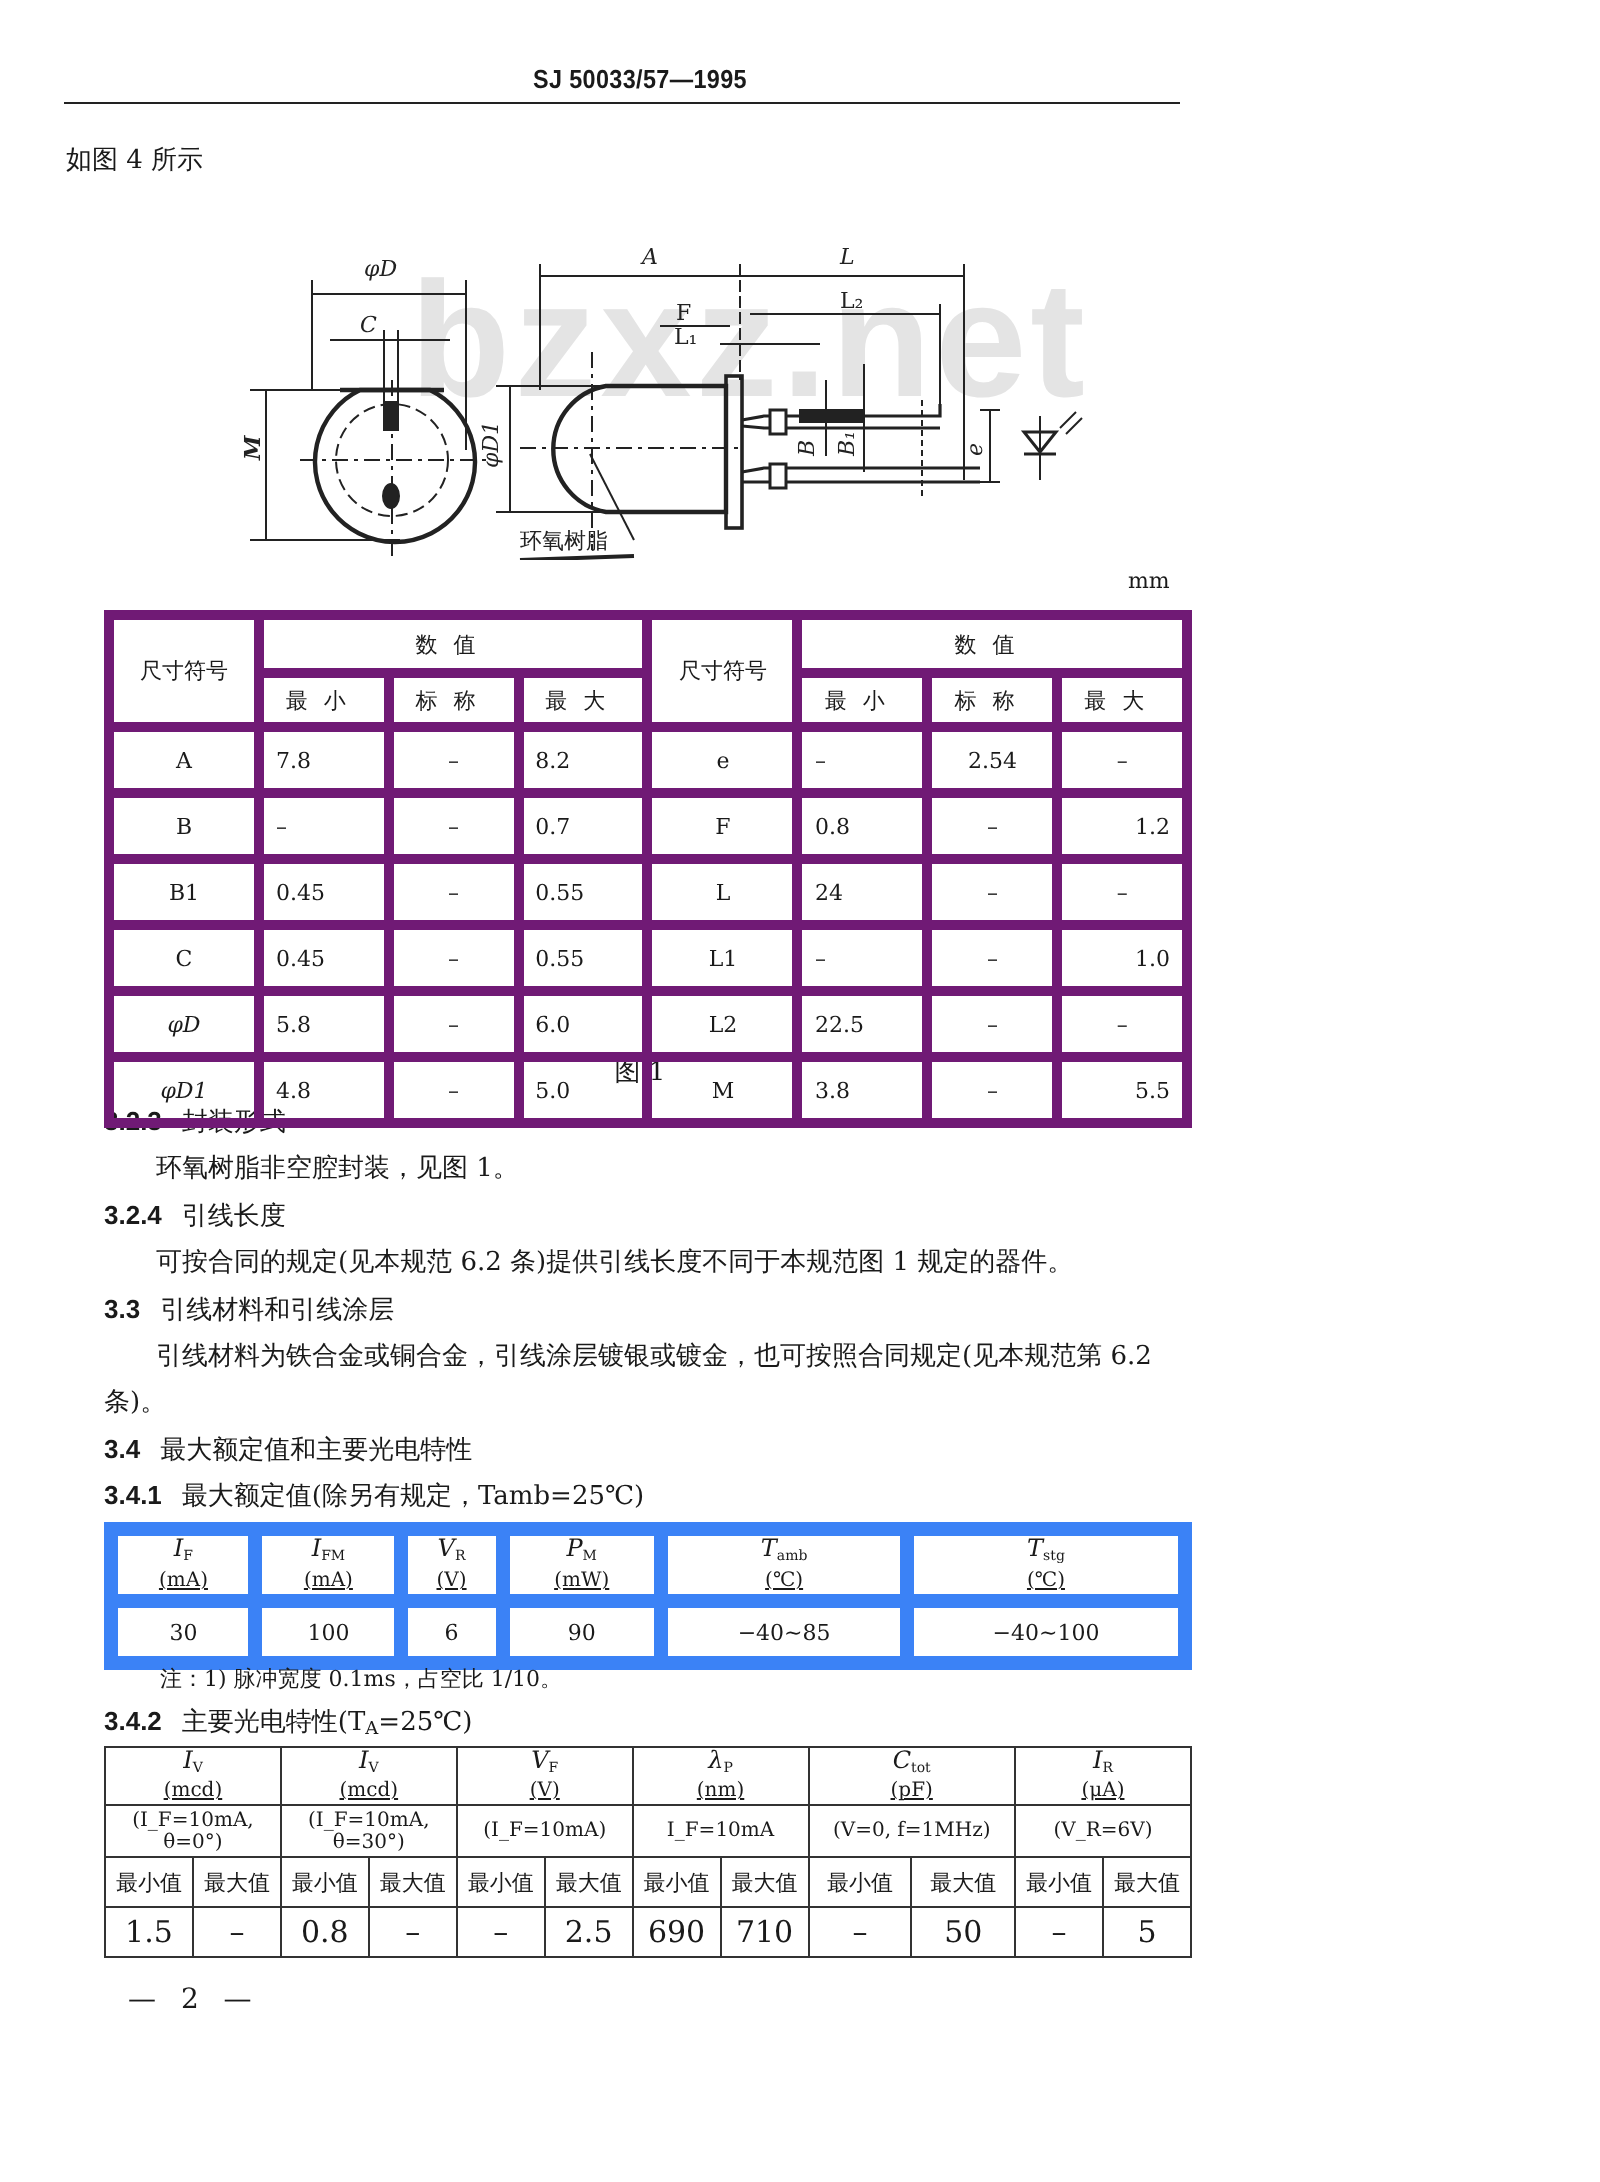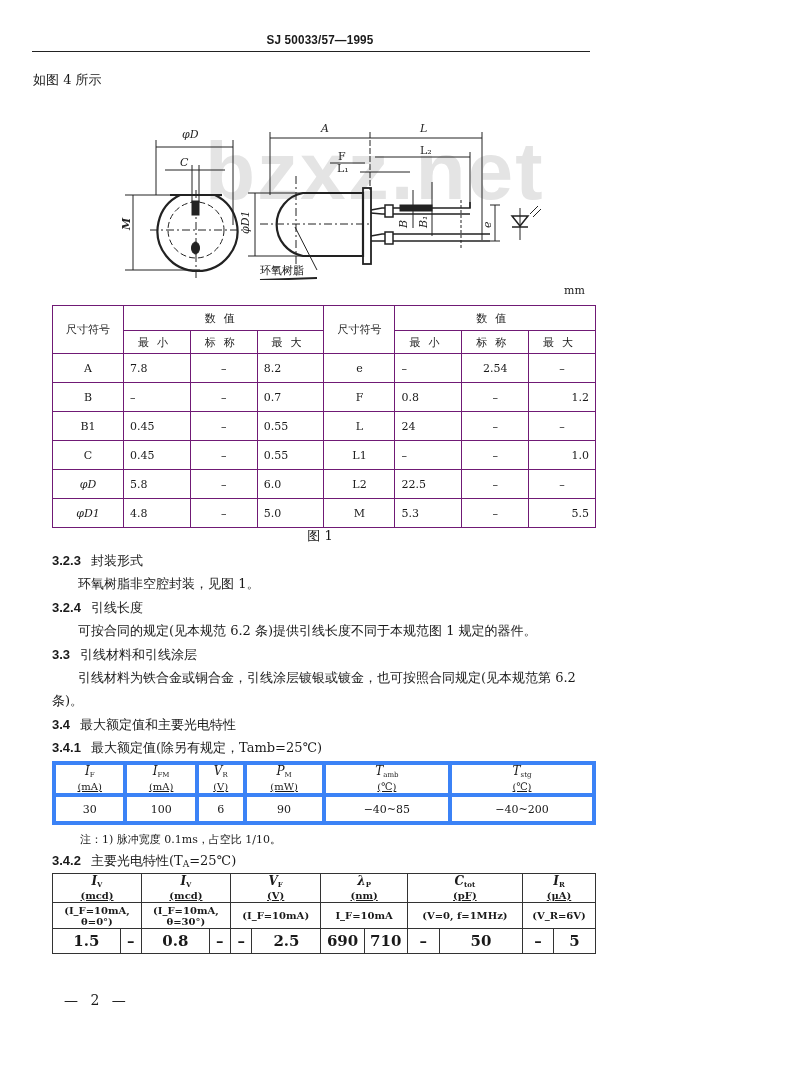--- a/index.html
+++ b/index.html
@@ -19,45 +19,45 @@
   .watermark {
     left: 205px; top: 130px; font-family: "Liberation Sans", sans-serif; font-weight: bold;
     font-size: 82px; color: #e4e4e4; letter-spacing: 2px; line-height: 1; z-index: 0;
   }
   .unit-label { left: 546px; top: 284px; font-size: 11px; margin-left: 18px; }
   svg.diagram { left: 120px; top: 110px; z-index: 1; }
 
   table { border-collapse: collapse; }
   .dim-table { left: 52px; top: 305px; width: 544px; font-size: 11px; z-index: 1; }
   .dim-table td, .dim-table th {
-    border: 1px solid #701a75; height: 28px; padding: 0 6px; font-weight: normal;
+    border: 5px solid #701a75; height: 28px; padding: 0 6px; font-weight: normal;
   }
   .dim-table th { height: 24px; letter-spacing: 8px; }
   .dim-table .c { text-align: center; }
   .dim-table .l { text-align: left; }
   .dim-table .r { text-align: right; }
   .dim-table tr.hdr2 th { height: 22px; }
 
   .fig-caption { left: 0; width: 640px; top: 527px; text-align: center; font-size: 13px; }
   .sec { font-size: 13px; }
   .sec-num { font-family: "Liberation Sans", sans-serif; font-weight: bold; margin-right: 10px; }
   .para { font-size: 13px; }
 
   .rating-table { left: 52px; top: 761px; width: 544px; font-size: 11px; }
-  .rating-table td { border: 4px solid #3b82f6; text-align: center; padding: 0; }
+  .rating-table td { border: 7px solid #3b82f6; text-align: center; padding: 0; }
   .rating-table .hcell { height: 28px; line-height: 12px; }
   .rating-table .vcell { height: 24px; }
   .sym { font-style: italic; font-size: 12px; }
   .sub { font-size: 7px; font-style: normal; vertical-align: -2px; }
   .unit { font-size: 10px; text-decoration: underline; }
 
   .note { left: 80px; top: 832px; font-size: 11px; }
 
   .opto-table { left: 52px; top: 873px; width: 544px; font-size: 10.5px; }
-  .opto-table td { border: 1px solid #333; text-align: center; padding: 0; font-weight: bold; }
+  .opto-table td { border: 1px solid #333; text-align: center; padding: 0; }
   .opto-table .r1 { height: 28px; line-height: 11px; }
   .opto-table .r2 { height: 25px; line-height: 11px; font-size: 10px; }
   .opto-table .r3 { height: 24px; font-size: 11px; white-space: nowrap; }
   .opto-table .r4 { height: 24px; font-size: 15px; }
 
   .page-num { left: 64px; top: 992px; font-size: 14px; letter-spacing: 4px; }
 </style>
 </head>
 <body>
 
@@ -215,21 +215,21 @@
     <td class="l">22.5</td>
     <td class="c">–</td>
     <td class="c">–</td>
   </tr>
   <tr>
     <td class="c" style="font-style:italic">φD1</td>
     <td class="l">4.8</td>
     <td class="c">–</td>
     <td class="l">5.0</td>
     <td class="c">M</td>
-    <td class="l">5.3</td>
+    <td class="l">3.8</td>
     <td class="c">–</td>
     <td class="r">5.5</td>
   </tr>
 </tbody>
   </table>
 
 <div class="abs fig-caption">图 1</div>
 
 <div class="abs sec" style="left:52px;top:552px">
   <span class="sec-num">3.2.3</span><span>封装形式</span>
@@ -263,21 +263,21 @@
     <td class="hcell"><span class="sym">P</span><span class="sub">M</span><br><span class="unit">(mW)</span></td>
     <td class="hcell"><span class="sym">T</span><span class="sub">amb</span><br><span class="unit">(℃)</span></td>
     <td class="hcell"><span class="sym">T</span><span class="sub">stg</span><br><span class="unit">(℃)</span></td>
   </tr>
   <tr>
     <td class="vcell">30</td>
     <td class="vcell">100</td>
     <td class="vcell">6</td>
     <td class="vcell">90</td>
     <td class="vcell">−40~85</td>
-    <td class="vcell">−40~200</td>
+    <td class="vcell">−40~100</td>
   </tr>
 </tbody>
   </table>
 
 <div class="abs note">注：1) 脉冲宽度 0.1ms，占空比 1/10。</div>
 
 <div class="abs sec" style="left:52px;top:852px">
   <span class="sec-num">3.4.2</span><span>主要光电特性(T</span><span class="sub" style="font-size:9px">A</span><span>=25℃)</span>
 </div>
 
@@ -293,20 +293,34 @@
   </tr>
   <tr>
     <td colspan="2" class="r2"><span>(I_F=10mA,</span><br><span>θ=0°)</span></td>
     <td colspan="2" class="r2"><span>(I_F=10mA,</span><br><span>θ=30°)</span></td>
     <td colspan="2" class="r2">(I_F=10mA)</td>
     <td colspan="2" class="r2">I_F=10mA</td>
     <td colspan="2" class="r2">(V=0, f=1MHz)</td>
     <td colspan="2" class="r2">(V_R=6V)</td>
   </tr>
   <tr>
+    <td class="r3">最小值</td>
+    <td class="r3">最大值</td>
+    <td class="r3">最小值</td>
+    <td class="r3">最大值</td>
+    <td class="r3">最小值</td>
+    <td class="r3">最大值</td>
+    <td class="r3">最小值</td>
+    <td class="r3">最大值</td>
+    <td class="r3">最小值</td>
+    <td class="r3">最大值</td>
+    <td class="r3">最小值</td>
+    <td class="r3">最大值</td>
+  </tr>
+  <tr>
     <td class="r4">1.5</td>
     <td class="r4">–</td>
     <td class="r4">0.8</td>
     <td class="r4">–</td>
     <td class="r4">–</td>
     <td class="r4">2.5</td>
     <td class="r4">690</td>
     <td class="r4">710</td>
     <td class="r4">–</td>
     <td class="r4">50</td>

